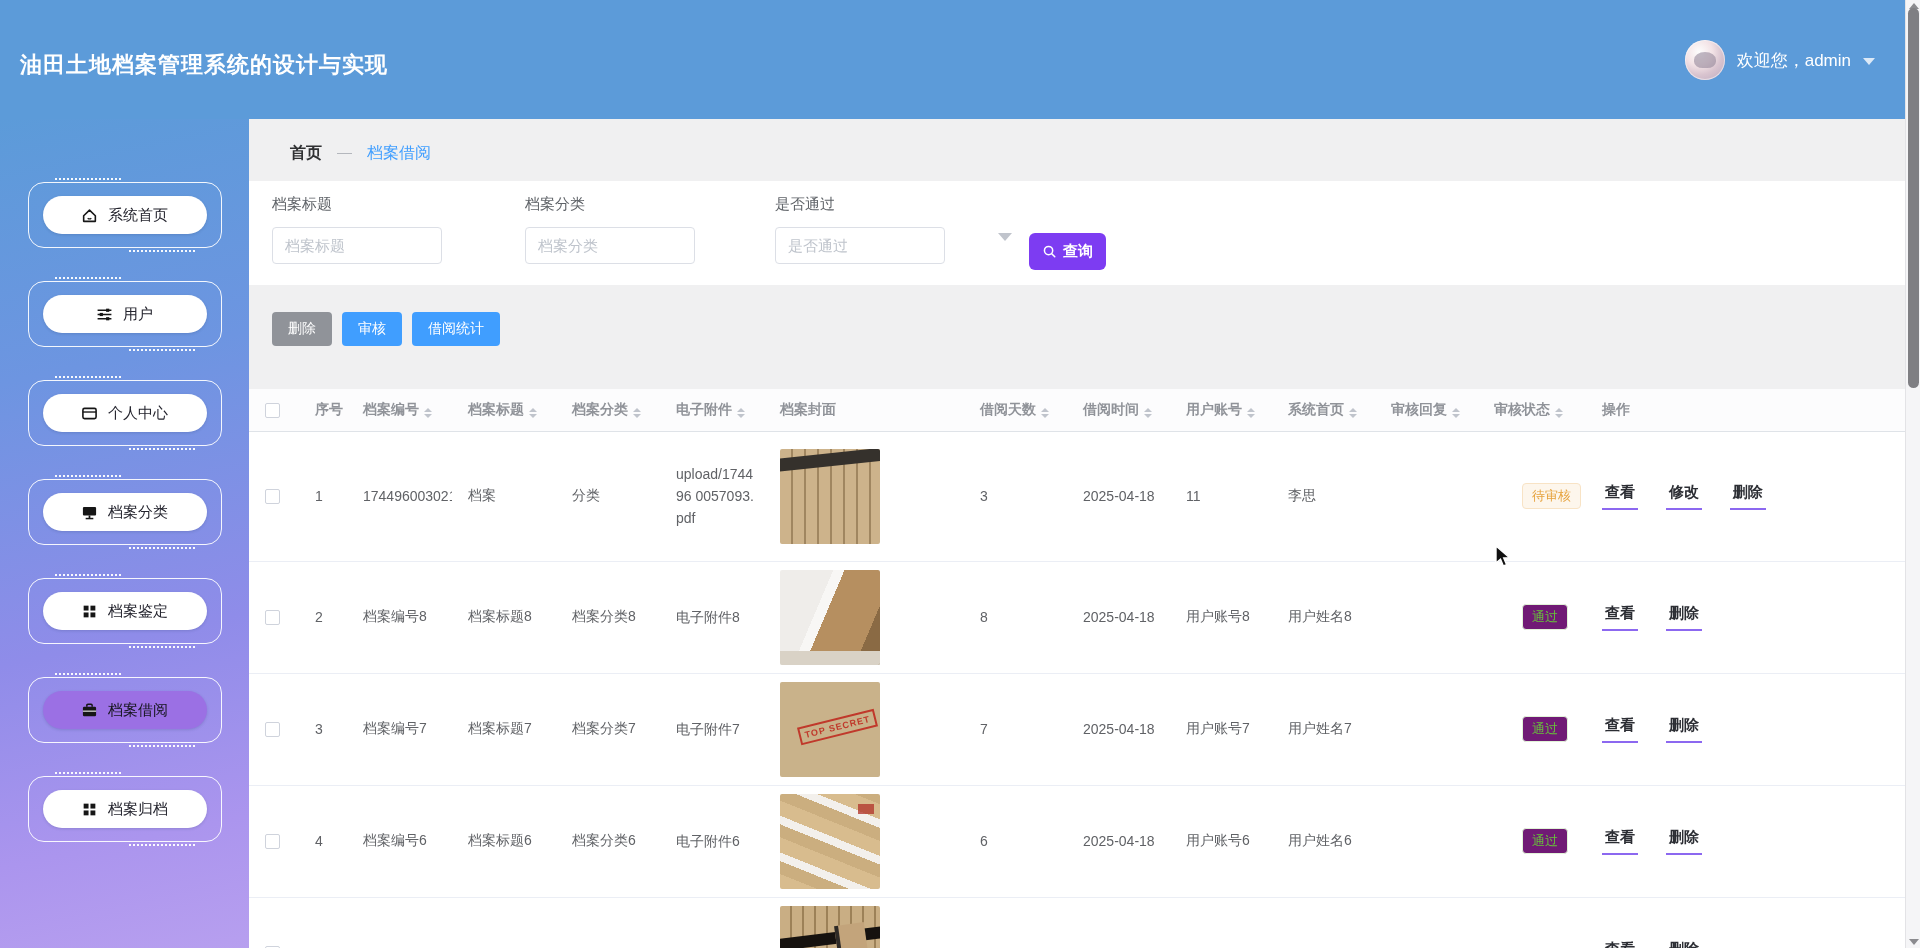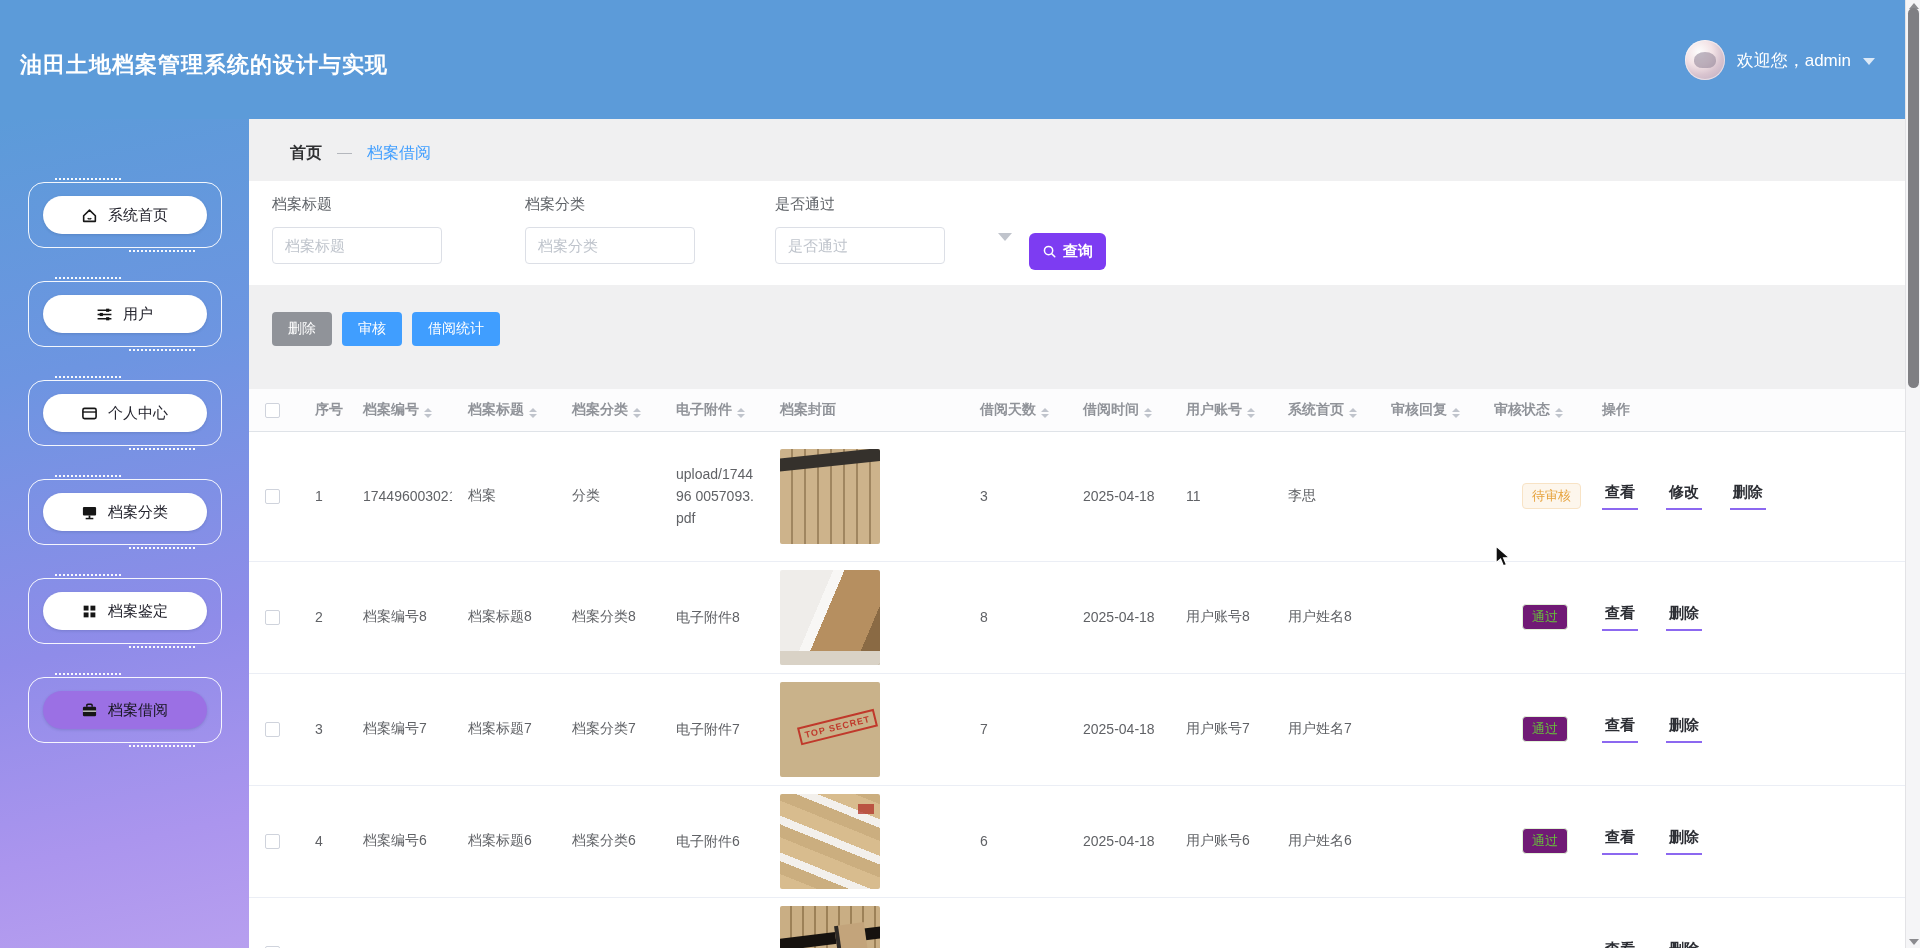--- a/index.html
+++ b/index.html
@@ -186,20 +186,34 @@
           <svg viewBox="0 0 16 16">
               <path d="M5.5 4.5 V3.2 q0-1 1-1 h3 q1 0 1 1 V4.5" fill="none" stroke="#161616" stroke-width="1.4"></path>
               <rect x="1.8" y="4.5" width="12.4" height="9" rx="1.2" fill="#161616"></rect>
               <path d="M1.8 8.6 H14.2" stroke="#ffffff" stroke-width="1"></path>
             </svg>
         </span>
         <span>档案借阅</span>
       </div>
     </div>
 
+    <div class="side-item">
+      <div class="side-frame"></div>
+      <div class="side-pill">
+        <span class="sicon">
+          <svg viewBox="0 0 16 16">
+              <rect x="2.5" y="2.5" width="4.6" height="4.6" fill="#161616"></rect>
+              <rect x="8.9" y="2.5" width="4.6" height="4.6" fill="#161616"></rect>
+              <rect x="2.5" y="8.9" width="4.6" height="4.6" fill="#161616"></rect>
+              <rect x="8.9" y="8.9" width="4.6" height="4.6" fill="#161616"></rect>
+            </svg>
+        </span>
+        <span>档案归档</span>
+      </div>
+    </div>
 
   </div>
 
   <div class="main">
 
     <div class="breadcrumb">
       <span class="bc-home">首页</span>
       <span class="bc-sep">—</span>
       <span class="bc-current">档案借阅</span>
     </div>

